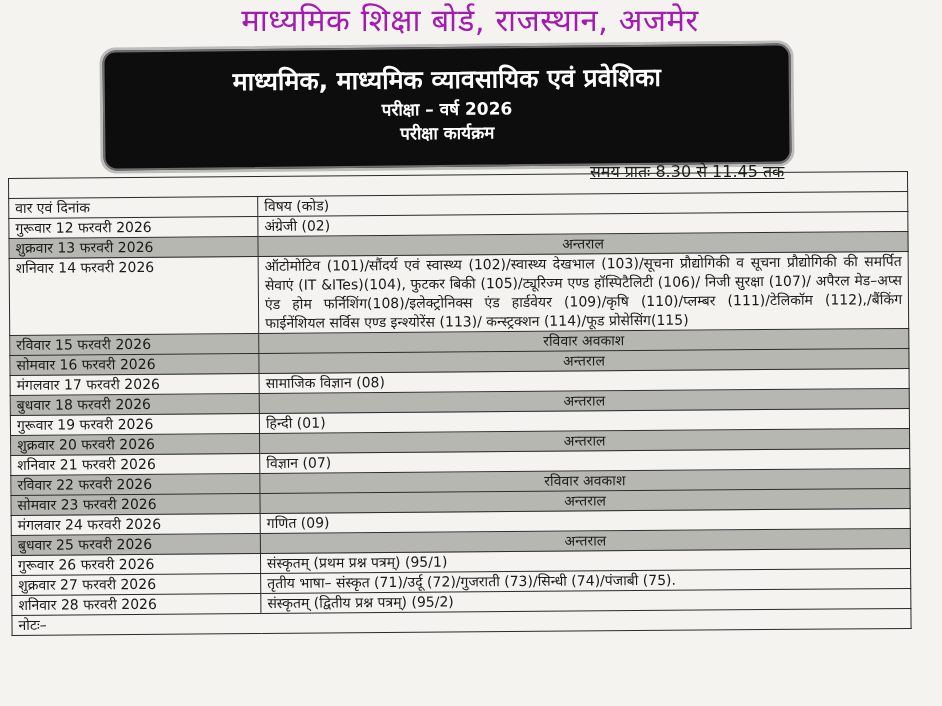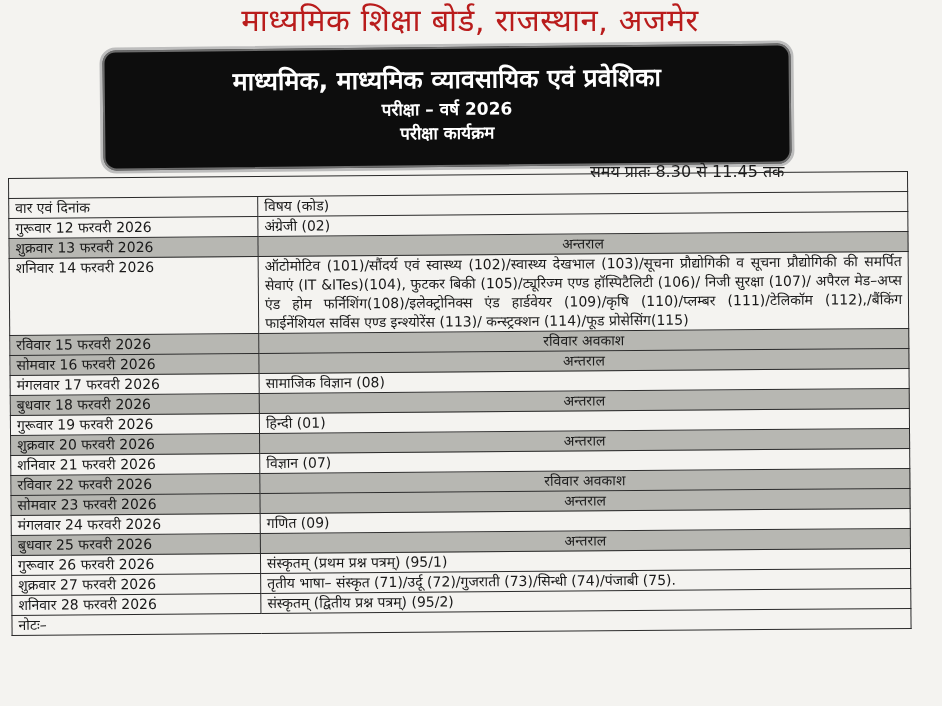--- a/index.html
+++ b/index.html
@@ -5,36 +5,36 @@
   html, body { margin: 0; padding: 0; }
   body {
     width: 942px; height: 706px; overflow: hidden;
     background: #f4f3f0;
     font-family: "DejaVu Sans", "Liberation Sans", sans-serif;
     color: #1a1a1a;
     position: relative;
   }
   .board-title {
     position: absolute; left: 180px; top: 0px; width: 580px;
-    text-align: center; font-size: 31px; line-height: 40px; color: #b91c1c;
+    text-align: center; font-size: 31px; line-height: 40px; color: #a21caf;
     letter-spacing: 0.5px;
   }
   .banner {
     position: absolute; left: 100px; top: 44px; width: 688px; height: 120px;
     background: #0d0d0d; border-radius: 16px;
     border: 3px solid #bdbdbd;
     box-shadow: 0 0 0 2px #6d6d6d inset;
     color: #ffffff; text-align: center;
     transform: rotate(-0.6deg);
   }
   .banner .l1 { font-size: 25px; font-weight: bold; margin-top: 16px; line-height: 34px; }
   .banner .l2 { font-size: 17px; font-weight: bold; line-height: 24px; }
   .banner .l3 { font-size: 17px; font-weight: bold; line-height: 24px; }
   .time-note {
-    position: absolute; left: 590px; top: 160px; font-size: 16px; color: #1a1a1a;
+    position: absolute; left: 590px; top: 160px; font-size: 16px; color: #1a1a1a; text-decoration: underline;
   }
   table.schedule {
     position: absolute; left: 8px; top: 178px; width: 900px;
     border-collapse: collapse; font-size: 14px;
     transform: rotate(-0.45deg); transform-origin: left top;
   }
   table.schedule td {
     border: 1.5px solid #2a2a2a; padding: 0 6px; height: 19px; line-height: 19px;
     vertical-align: top;
   }

